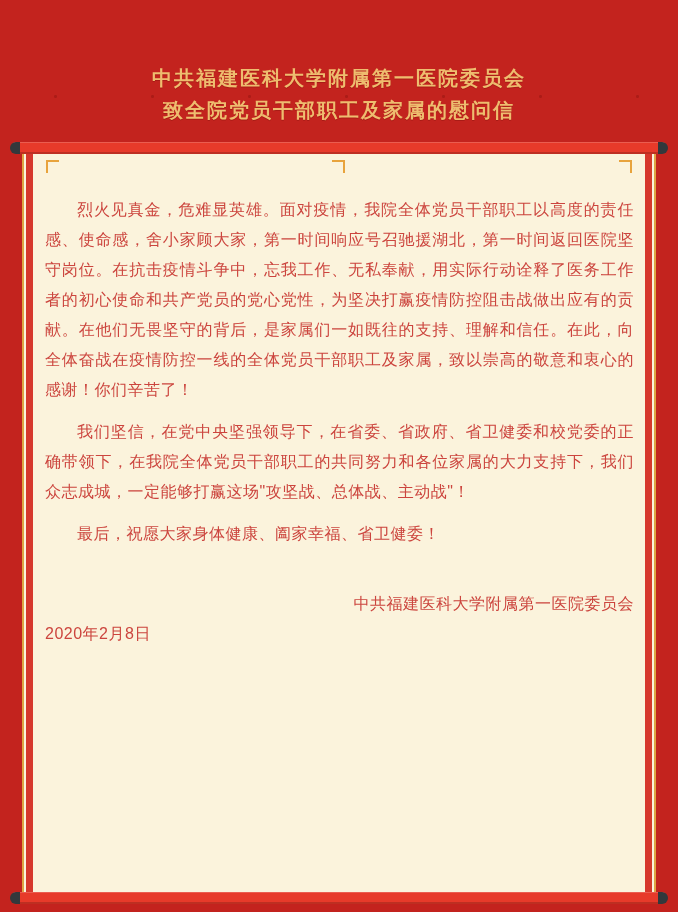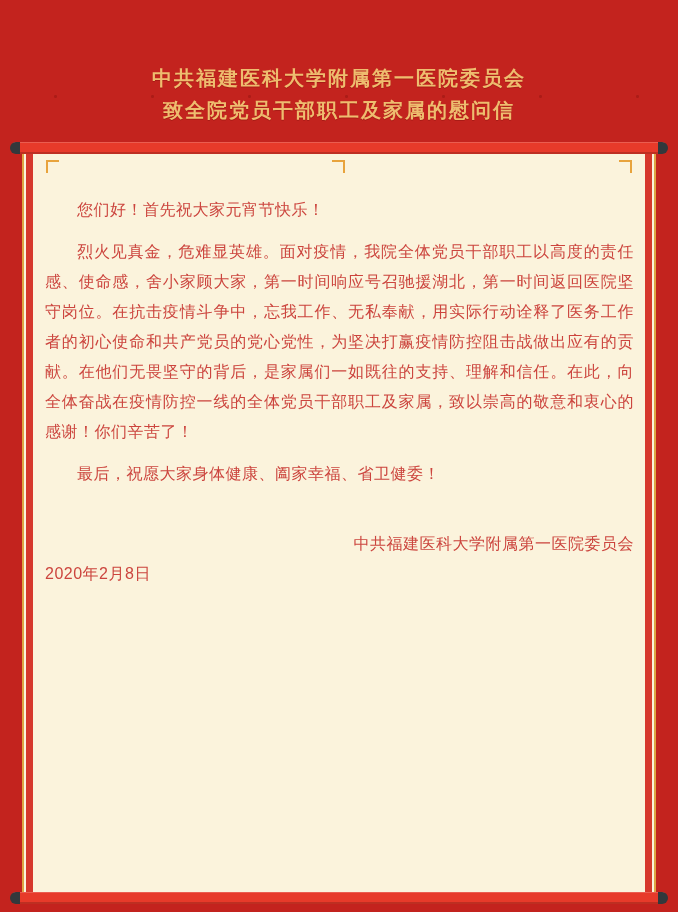--- a/index.html
+++ b/index.html
@@ -110,22 +110,22 @@
   <div class="scroll">
     <div class="rod rod-top"></div>
 
     <div class="panel-outer">
       <div class="panel-inner">
         <span class="mark mark-l"></span>
         <span class="mark mark-m"></span>
         <span class="mark mark-r"></span>
 
         <div class="content">
-          <p class="para">您们好！首先祝大家元宵节快乐！</p>
           <p class="para">烈火见真金，危难显英雄。面对疫情，我院全体党员干部职工以高度的责任感、使命感，舍小家顾大家，第一时间响应号召驰援湖北，第一时间返回医院坚守岗位。在抗击疫情斗争中，忘我工作、无私奉献，用实际行动诠释了医务工作者的初心使命和共产党员的党心党性，为坚决打赢疫情防控阻击战做出应有的贡献。在他们无畏坚守的背后，是家属们一如既往的支持、理解和信任。在此，向全体奋战在疫情防控一线的全体党员干部职工及家属，致以崇高的敬意和衷心的感谢！你们辛苦了！</p>
+          <p class="para">我们坚信，在党中央坚强领导下，在省委、省政府、省卫健委和校党委的正确带领下，在我院全体党员干部职工的共同努力和各位家属的大力支持下，我们众志成城，一定能够打赢这场"攻坚战、总体战、主动战"！</p>
           <p class="para">最后，祝愿大家身体健康、阖家幸福、省卫健委！</p>
           <p class="signature">中共福建医科大学附属第一医院委员会</p>
           <p class="date">2020年2月8日</p>
         </div>
       </div>
     </div>
 
     <div class="rod rod-bottom"></div>
   </div>
 </div>

